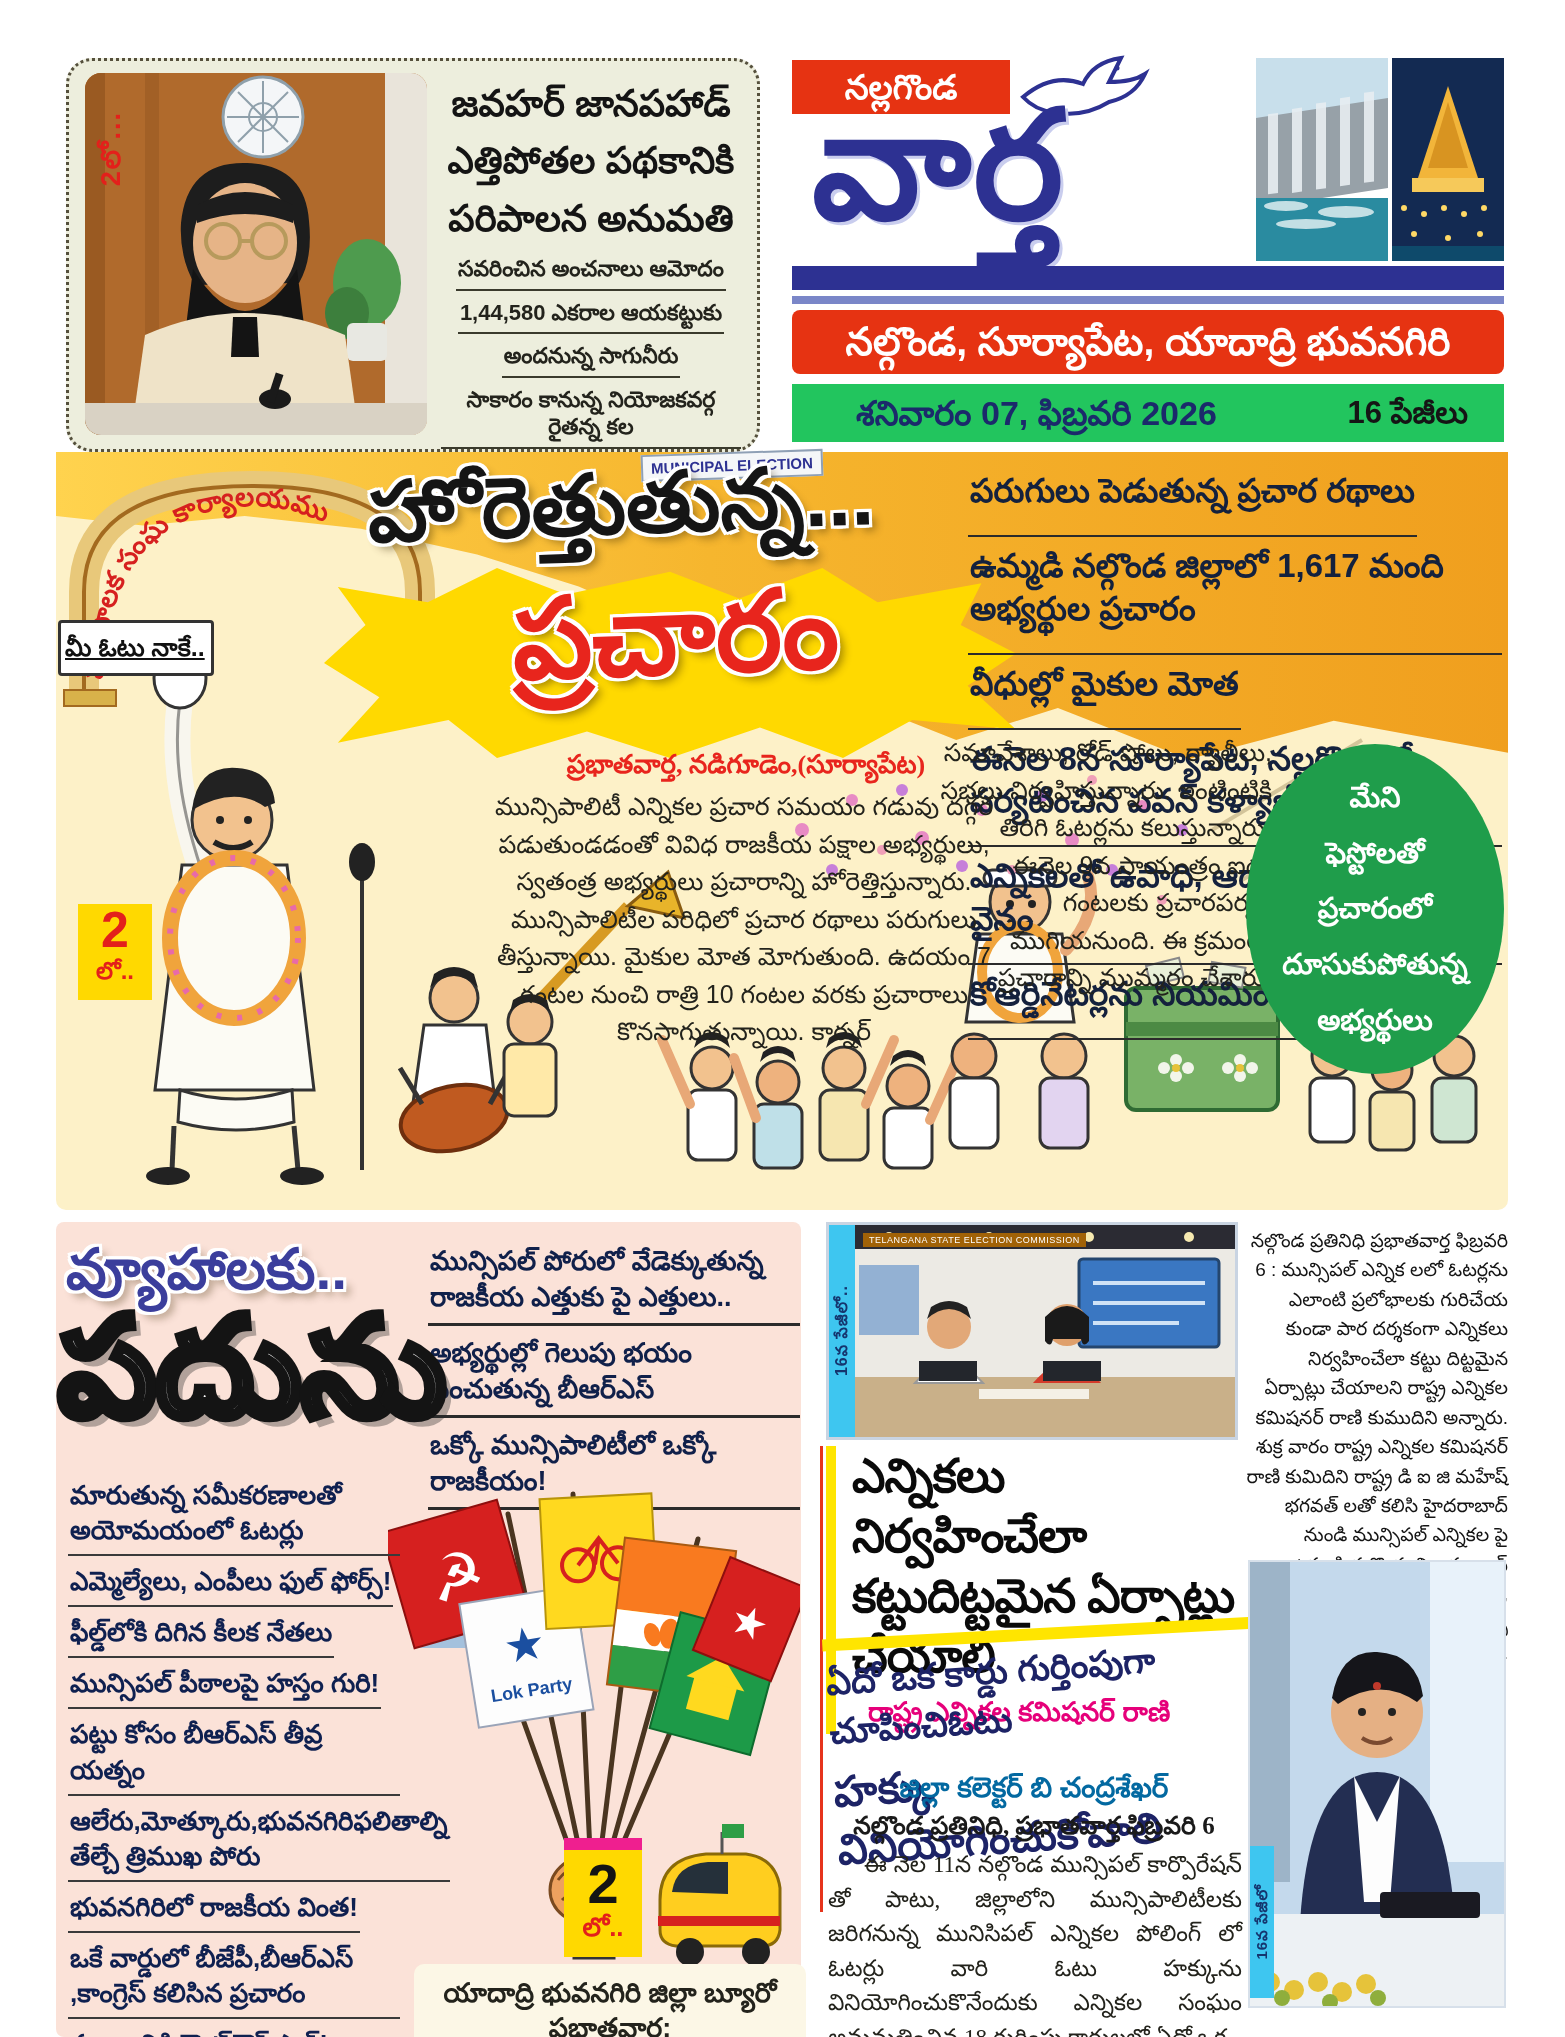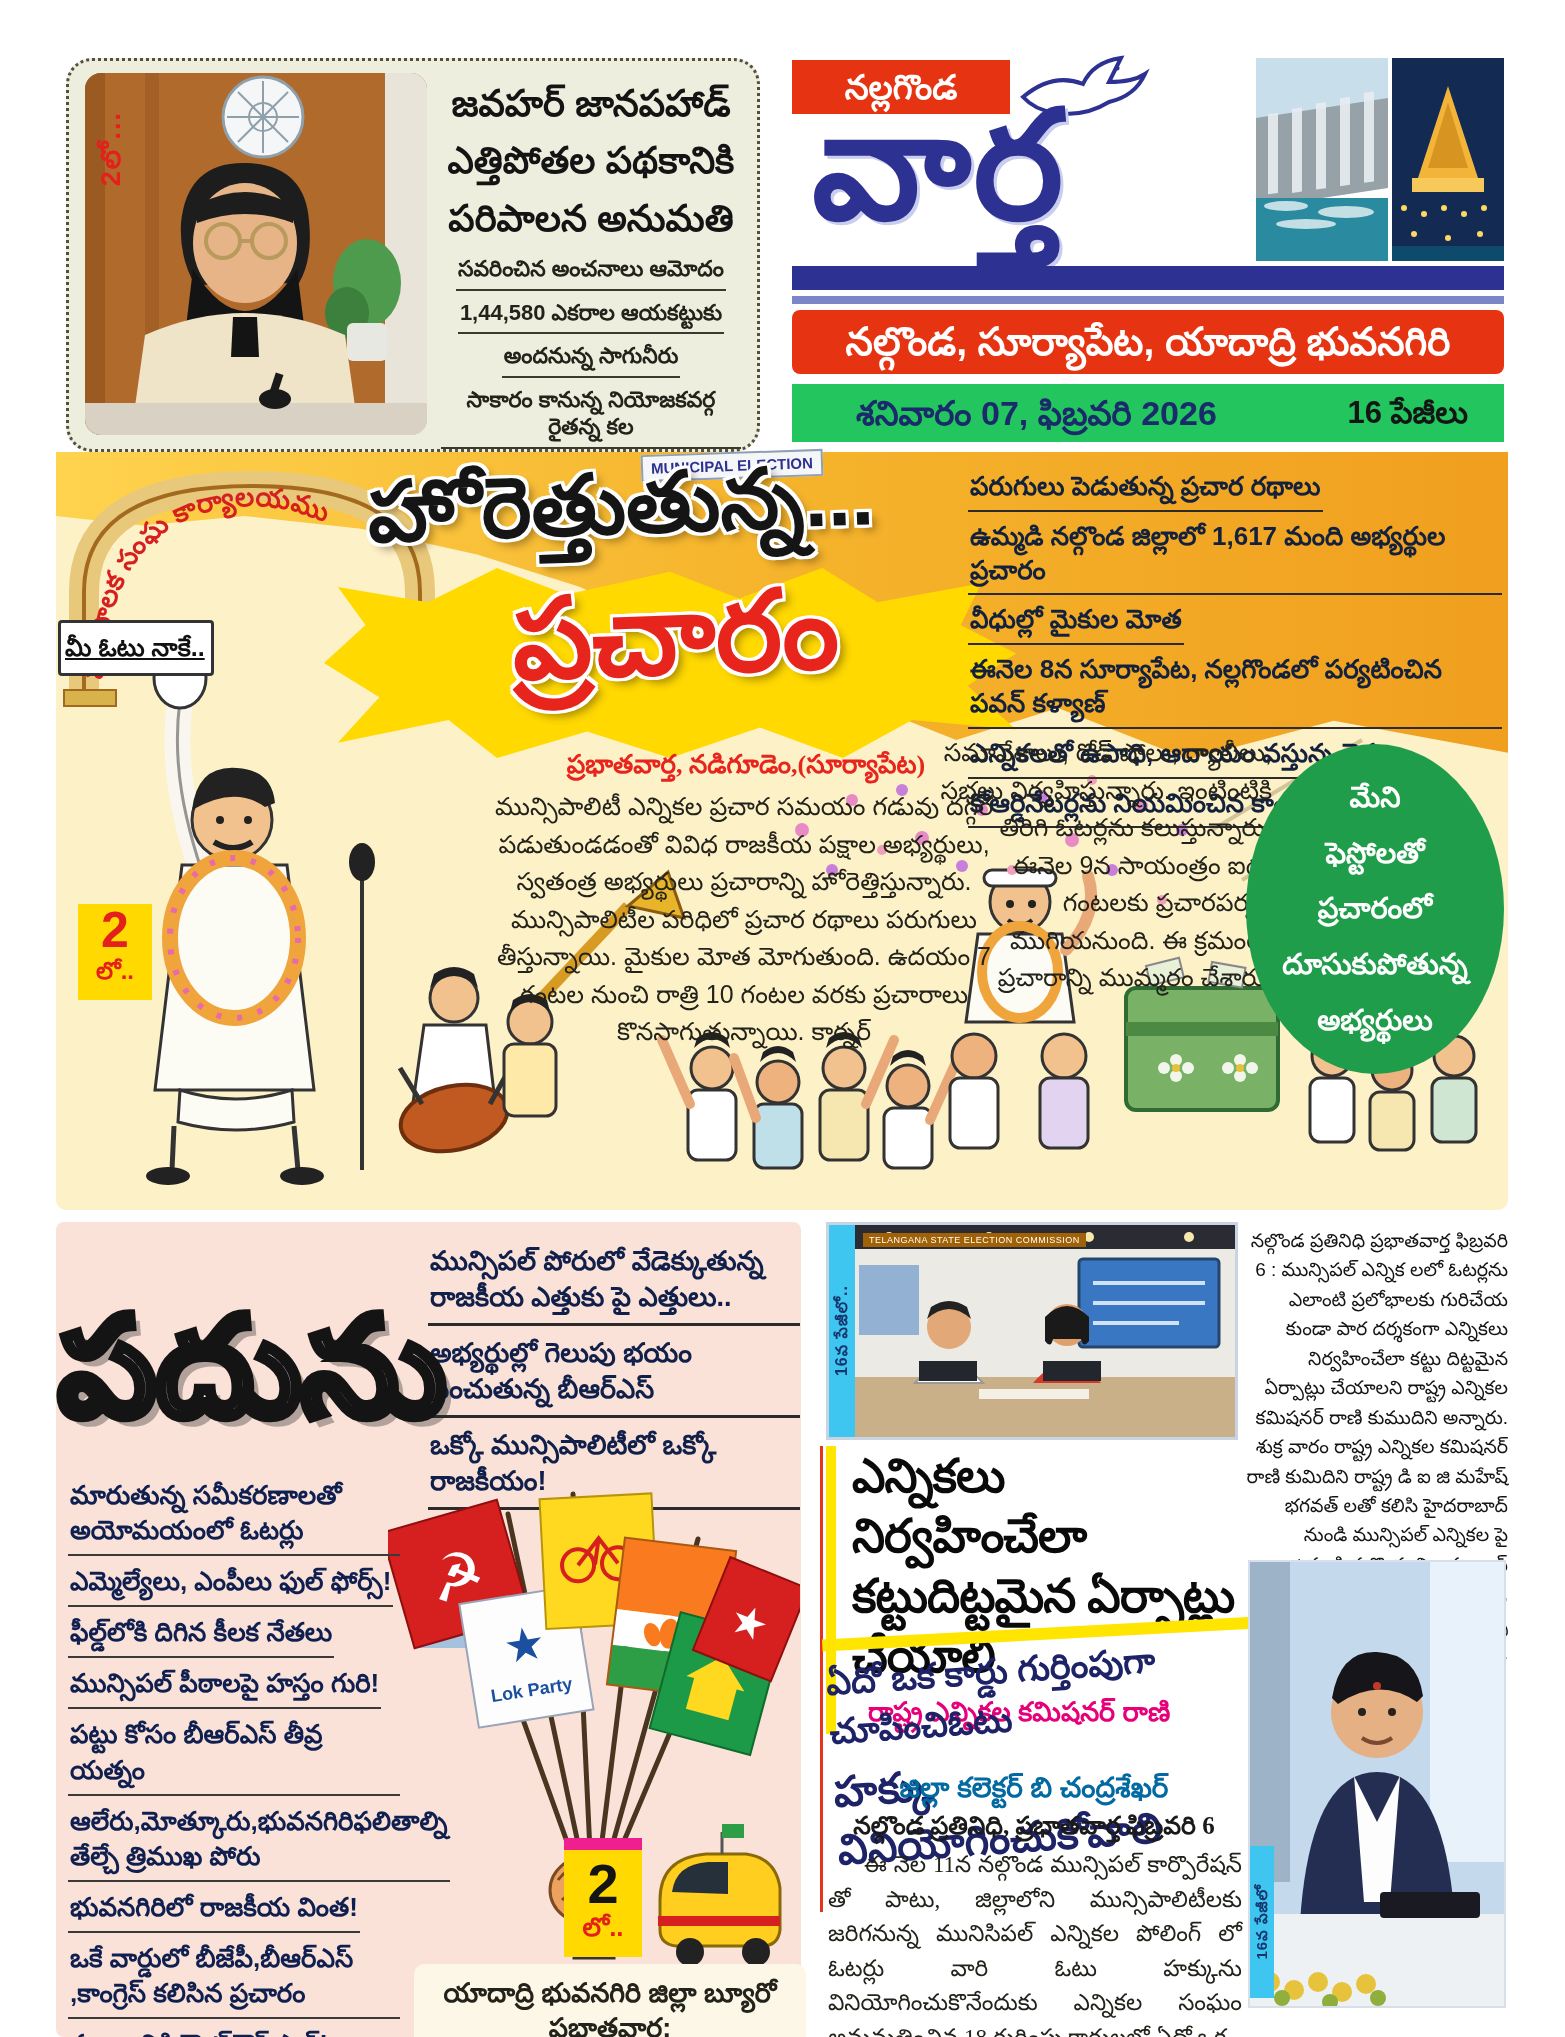--- a/index.html
+++ b/index.html
@@ -44,22 +44,22 @@
      clip-path:polygon(0% 50%,6% 30%,2% 10%,15% 18%,25% 0%,35% 14%,50% 2%,60% 16%,72% 0%,80% 18%,95% 8%,92% 30%,100% 45%,93% 62%,100% 85%,85% 80%,75% 100%,63% 84%,50% 100%,38% 86%,25% 100%,18% 80%,2% 92%,8% 68%);z-index:3;}
   .ow{text-shadow:3px 0 0 #fff,-3px 0 0 #fff,0 3px 0 #fff,0 -3px 0 #fff,
       3px 3px 0 #fff,-3px 3px 0 #fff,3px -3px 0 #fff,-3px -3px 0 #fff,6px 6px 8px rgba(60,40,0,.45);}
   .ms-head-black{left:312px;top:4px;font-size:84px;font-weight:900;color:#151515;
                  transform:rotate(-2deg);z-index:4;}
   .ms-head-red{left:300px;top:118px;width:640px;text-align:center;font-size:112px;font-weight:900;
                color:#e8251d;transform:rotate(-2deg);z-index:4;}
   .ms-sign{left:585px;top:0;background:#f4f6f8;border:2px solid #8fa0b5;color:#2d3192;
            font-size:15px;font-weight:bold;padding:3px 8px;transform:rotate(-2deg);z-index:2;}
   .ms-bullets{left:912px;top:10px;width:534px;z-index:4;}
-  .ms-bullet{display:table;font-size:26px;font-weight:bold;color:#14213d;
-             padding:8px 2px 6px;border-bottom:2.5px solid #2b2b2b;line-height:1.3;}
+  .ms-bullet{display:table;font-size:33px;font-weight:bold;color:#14213d;
+             padding:8px 2px 22px;border-bottom:2.5px solid #2b2b2b;line-height:1.3;}
   .ms-arch{left:0;top:0;width:392px;height:256px;z-index:1;}
   .ms-speech{left:2px;top:168px;width:142px;background:#fff;border:3px solid #333;border-radius:4px;
              font-size:25px;font-weight:bold;color:#111;padding:8px 4px;line-height:1.35;z-index:3;text-decoration:underline;}
   .ms-cartoon{left:6px;top:118px;width:1440px;height:628px;z-index:1;}
   .ms-dateline{left:430px;top:298px;width:520px;text-align:center;color:#e8251d;
                font-size:26px;font-weight:bold;z-index:4;font-family:Liberation Serif, serif;}
   .ms-body{left:408px;top:336px;width:560px;font-size:25px;color:#23231c;line-height:1.5;
            text-align:center;z-index:4;font-weight:500;}
   .ms-bodyright{left:880px;top:282px;width:336px;font-size:25px;color:#23231c;line-height:1.5;
                 text-align:right;z-index:4;font-weight:500;}
@@ -395,20 +395,21 @@
       <div>అభ్యర్థులు</div>
     </div>
 
     <div class="abs ms-pageref">
       <div class="num">2</div>
       <div class="suf">లో..</div>
     </div>
   </div>
 
   <div class="abs bl">
+    <div class="abs bl-head-small ow">వ్యూహాలకు..</div>
     <div class="abs bl-head-big">పదును</div>
 
     <div class="abs bl-subs">
       <div class="bl-sub">మున్సిపల్ పోరులో వేడెక్కుతున్న రాజకీయ ఎత్తుకు పై ఎత్తులు..</div>
       <div class="bl-sub">అభ్యర్థుల్లో గెలుపు భయం పెంచుతున్న బీఆర్ఎస్</div>
       <div class="bl-sub">ఒక్కో మున్సిపాలిటీలో ఒక్కో రాజకీయం!</div>
     </div>
 
     <svg class="abs bl-flags" viewBox="0 0 412 534">
       <rect x="30" y="150" width="70" height="54" fill="#7fb3e0" opacity=".7"></rect>

